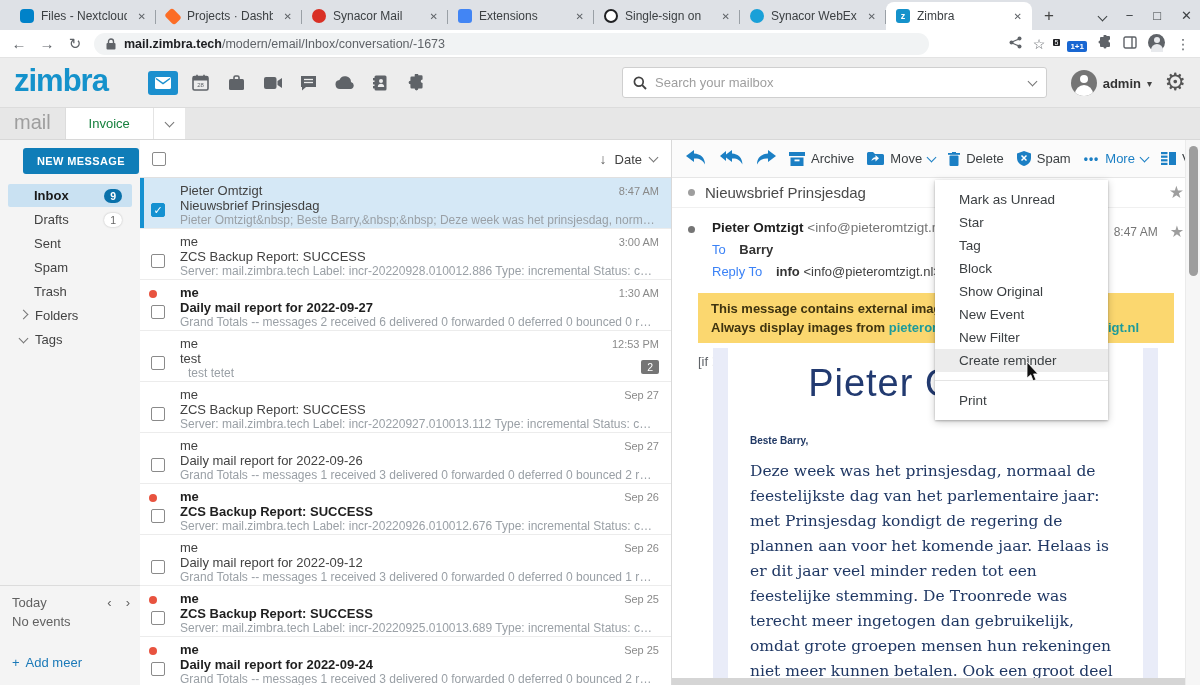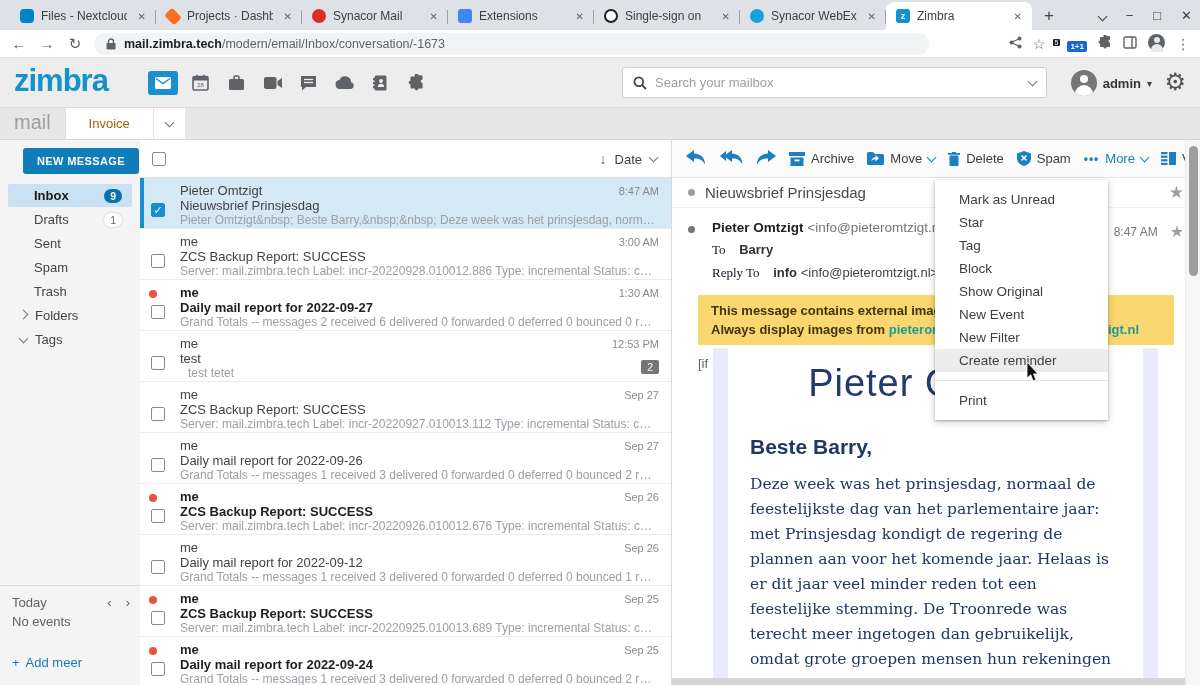--- a/index.html
+++ b/index.html
@@ -52,21 +52,21 @@
   .usercluster { position:absolute; right:48px; top:12px; display:flex; align-items:center; gap:6px; }
   .avatar-lg { width:26px; height:26px; border-radius:50%; background:#757575; position:relative; overflow:hidden; }
   .avatar-lg::before { content:""; position:absolute; top:5px; left:9px; width:8px; height:8px; border-radius:50%; background:#fff; }
   .avatar-lg::after { content:""; position:absolute; top:15px; left:4px; width:18px; height:11px; border-radius:9px 9px 0 0; background:#fff; }
   .username { font-size:13px; color:#333; font-weight:bold; }
   .gear { position:absolute; right:14px; top:10px; font-size:24px; color:#555; line-height:28px; }
 
   
   .folderrow { position:absolute; left:0; top:108px; width:1200px; height:32px; background:#e7e7e7; display:flex; align-items:stretch; border-bottom:1px solid #d8d8d8; }
   .app-label { font-size:20px; color:#9e9e9e; align-self:center; margin:0 14px 2px 14px; }
-  .ftab { width:88px; background:#fff; display:flex; align-items:center; justify-content:center; font-size:13px; color:#a16207; border-left:1px solid #dcdcdc; }
+  .ftab { width:88px; background:#fff; display:flex; align-items:center; justify-content:center; font-size:13px; color:#15803d; border-left:1px solid #dcdcdc; }
   .ftab-chev { width:32px; background:#fff; display:flex; align-items:center; justify-content:center; border-left:1px solid #e4e4e4; }
 
   
   .chev { display:inline-block; width:7px; height:7px; border-right:1.6px solid #757575; border-bottom:1.6px solid #757575; transform:rotate(45deg); margin-top:-3px; }
   .chev.right { transform:rotate(-45deg); }
   .chev.blue { border-color:#1b7fc4; }
 
   
   .main { position:absolute; left:0; top:140px; width:1200px; height:545px; display:flex; }
 
@@ -116,31 +116,31 @@
   .tb-dots { color:#1b7fc4; font-weight:bold; letter-spacing:1px; font-size:12px; }
   .conv-title { height:30px; display:flex; align-items:center; gap:10px; padding:0 16px; border-bottom:1px solid #f0f0f0; font-size:15px; color:#4a4a4a; }
   .conv-title .gdot { width:7px; height:7px; border-radius:50%; background:#9e9e9e; }
   .conv-title .star { margin-left:auto; color:#9e9e9e; font-size:17px; }
   .msg-head { position:relative; padding:12px 16px 0 18px; }
   .msg-head .gdot { position:absolute; left:16px; top:18px; width:7px; height:7px; border-radius:50%; background:#757575; }
   .mh-from { padding-left:22px; font-size:13.5px; }
   .mh-from .name { font-weight:bold; color:#212121; }
   .mh-from .email { color:#757575; }
   .mh-line { padding-left:22px; margin-top:7px; font-size:13px; color:#424242; }
-  .mh-line .lbl { color:#0f172a; margin-right:10px;font-family:Liberation Serif, serif; }
+  .mh-line .lbl { color:#3b82f6; margin-right:10px; }
   .mh-line .name2 { font-weight:bold; color:#333; }
   .mh-right { position:absolute; right:16px; top:14px; display:flex; gap:12px; align-items:center; font-size:12px; color:#757575; }
   .mh-right .star { color:#9e9e9e; font-size:16px; }
   .banner { margin:14px 26px 0 26px; background:#fbd76f; padding:6px 13px; font-size:13px; line-height:19px; color:#3f3410; font-weight:bold; }
   .banner a { color:#1c9b9b; text-decoration:none; }
   .mso { margin:11px 0 0 26px; font-size:13px; color:#5f6368; }
   .letter { position:absolute; left:41px; right:42px; top:208px; bottom:7px; background:#e9ecf8; }
   .letter-inner { position:absolute; left:15px; right:15px; top:0; bottom:0; background:#fff; overflow:hidden; }
   .l-title { margin-top:14px; text-align:center; font-size:38px; color:#223a70; letter-spacing:1px; }
-  .l-greet { margin:30px 22px 0; font-size:21px; font-weight:bold; color:#203864; }
+  .l-greet { margin:30px 22px 0; font-size:10px; font-weight:bold; color:#203864; }
   .l-p { margin:13px 22px 0; font-family:"DejaVu Serif",serif; font-size:15.5px; line-height:25px; color:#203864; }
   .pane-bottom { position:absolute; left:0; right:0; bottom:0; height:7px; background:#d5d5d5; z-index:5; }
   .scrollbar { position:absolute; right:0; top:0; bottom:0; width:15px; background:#f6f6f6; border-left:1px solid #ebebeb; z-index:6; }
   .scroll-thumb { position:absolute; top:6px; left:2.5px; width:9px; height:130px; background:#9e9e9e; border-radius:5px; }
 
   
   .ctxmenu { position:absolute; left:935px; top:180px; width:173px; background:#fff; box-shadow:0 1px 2px rgba(0,0,0,.25), 0 2px 8px rgba(0,0,0,.2); padding:8px 0; z-index:50; }
   .ctx-item { height:23px; line-height:23px; padding-left:24px; font-size:13.5px; color:#3c4043; white-space:nowrap; }
   .ctx-item.hover { background:#ececec; }
   .ctx-div { border-top:1px solid #e4e4e4; margin:8px 0; }

